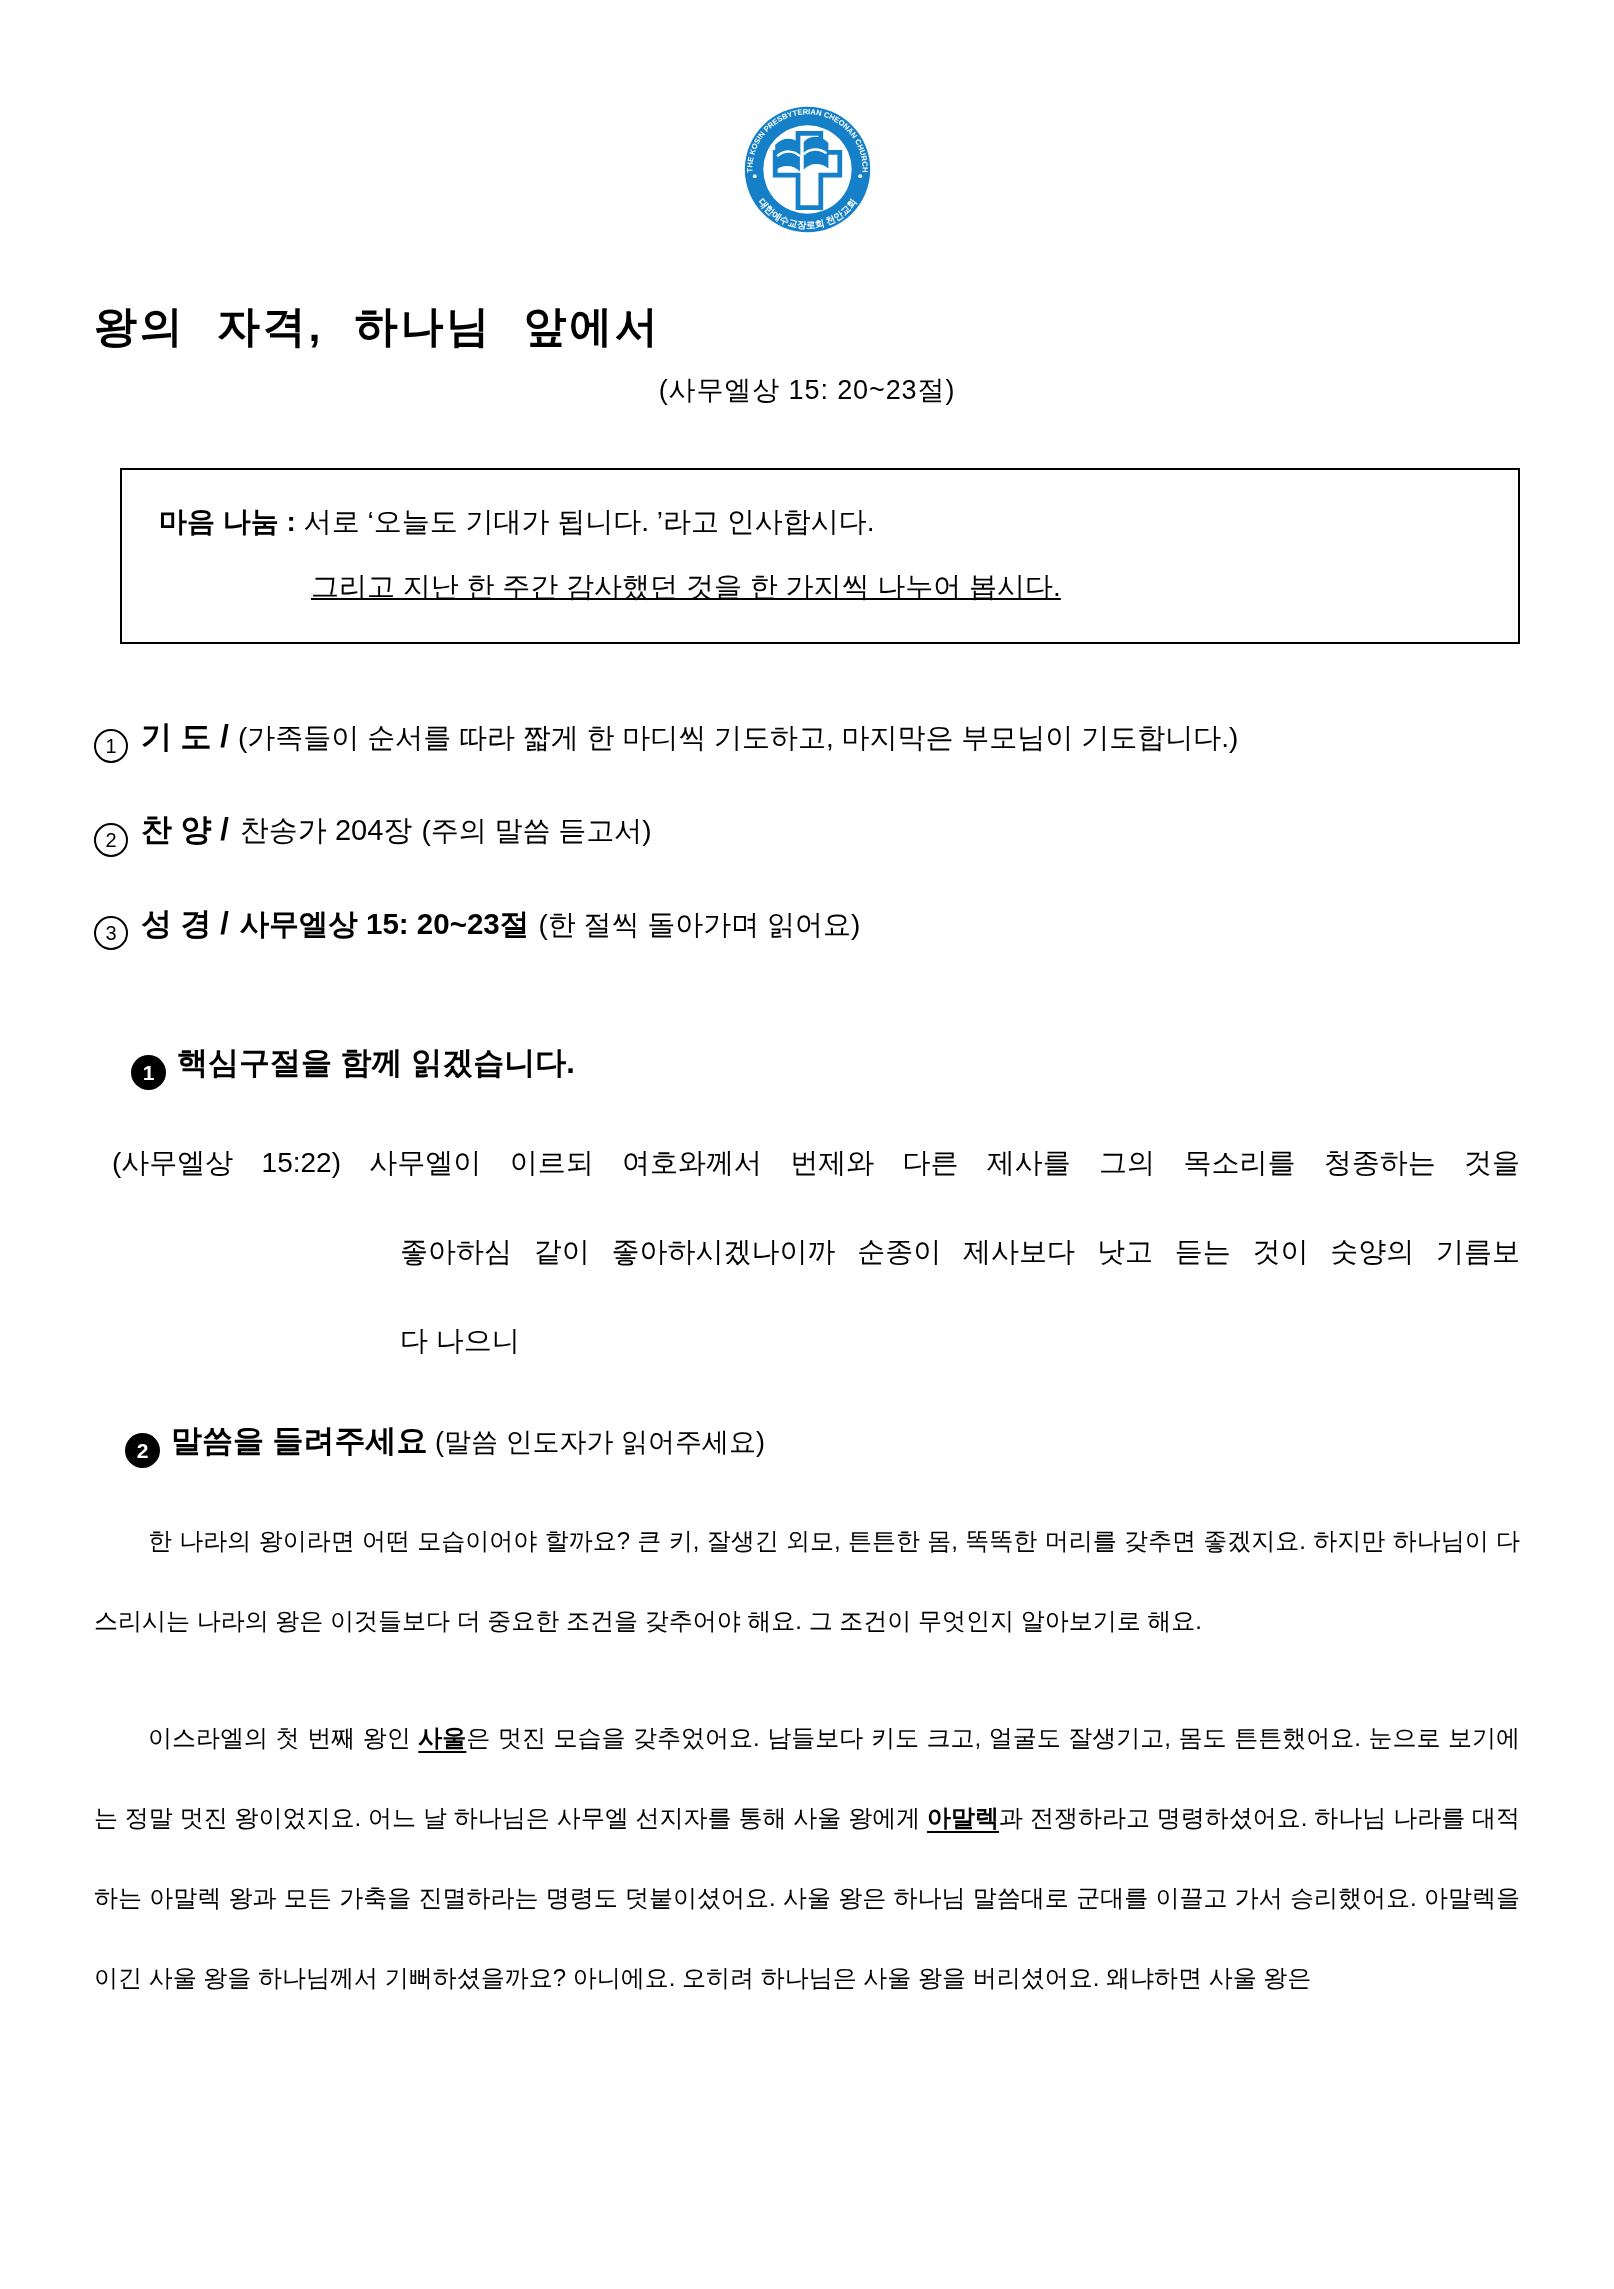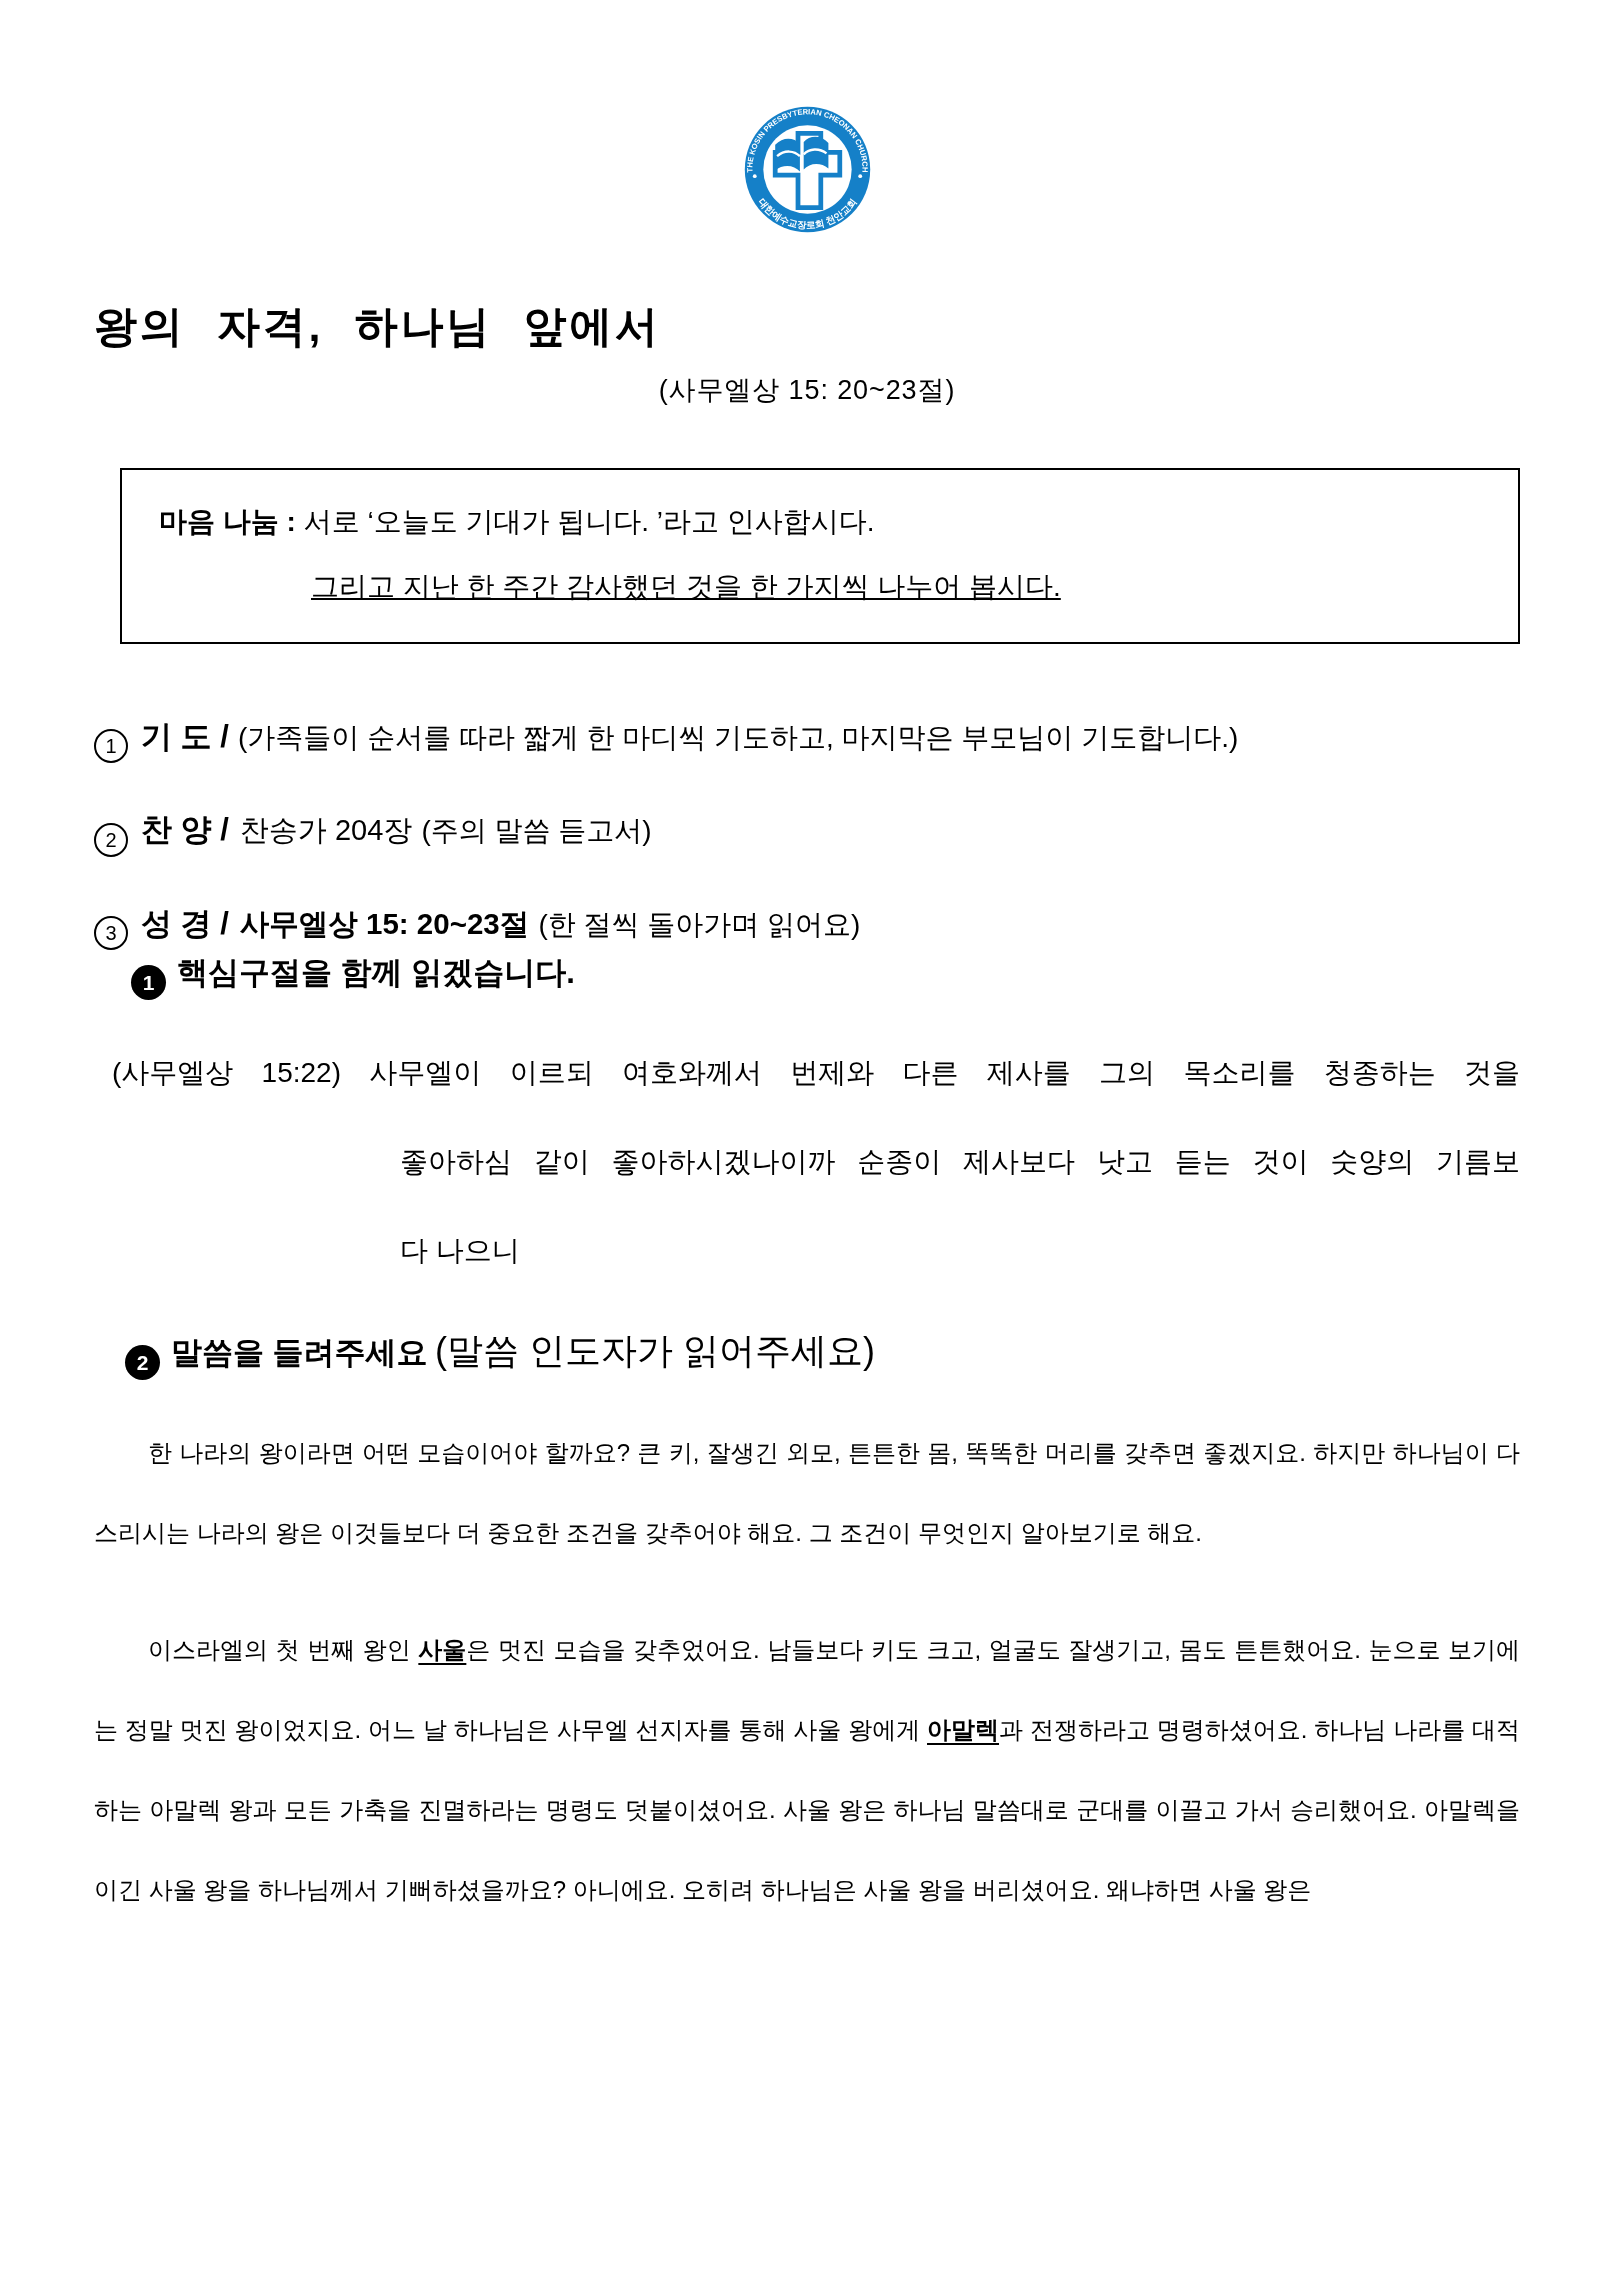--- a/index.html
+++ b/index.html
@@ -28,26 +28,26 @@
   .order-list li:first-child{margin-top:0;}
   .num-outline{display:inline-flex;width:34px;height:34px;border:2.3px solid #000;border-radius:50%;
                align-items:center;justify-content:center;font-size:20px;font-weight:normal;
                vertical-align:-6.5px;margin-right:13px;box-sizing:border-box;}
   .oi-label{font-weight:bold;}
   .oi-text{margin-left:11px;font-size:29px;}
   .oi-text.bold{font-weight:bold;font-size:29.5px;}
   .oi-note{margin-left:9.2px;font-size:28px;}
 
   
-  .sec-head{padding-left:37px;font-size:31px;font-weight:bold;line-height:46px;}
+  .sec-head{margin-top:90px;padding-left:37px;font-size:31px;font-weight:bold;line-height:46px;}
   .sec-head.second{margin-top:33px;padding-left:31px;}
   .badge{display:inline-flex;width:35px;height:35px;border-radius:50%;background:#000;color:#fff;
          align-items:center;justify-content:center;font-size:21px;font-weight:bold;
          vertical-align:-6.5px;margin-right:11px;}
-  .sec-note{font-weight:normal;font-size:36px;margin-left:7.4px;}
+  .sec-note{font-weight:normal;font-size:27px;margin-left:7.4px;}
 
   
   .verse{margin-top:28px;padding-left:306px;font-size:28px;line-height:89px;}
   .verse .vl{text-align:justify;text-align-last:justify;}
   .verse .vl1{text-indent:-288px;}
   .verse .vl3{text-align:left;text-align-last:left;}
 
   
   .para{margin:33px 0 0;font-size:24px;line-height:80px;text-align:justify;
         word-break:break-all;text-indent:54px;}

